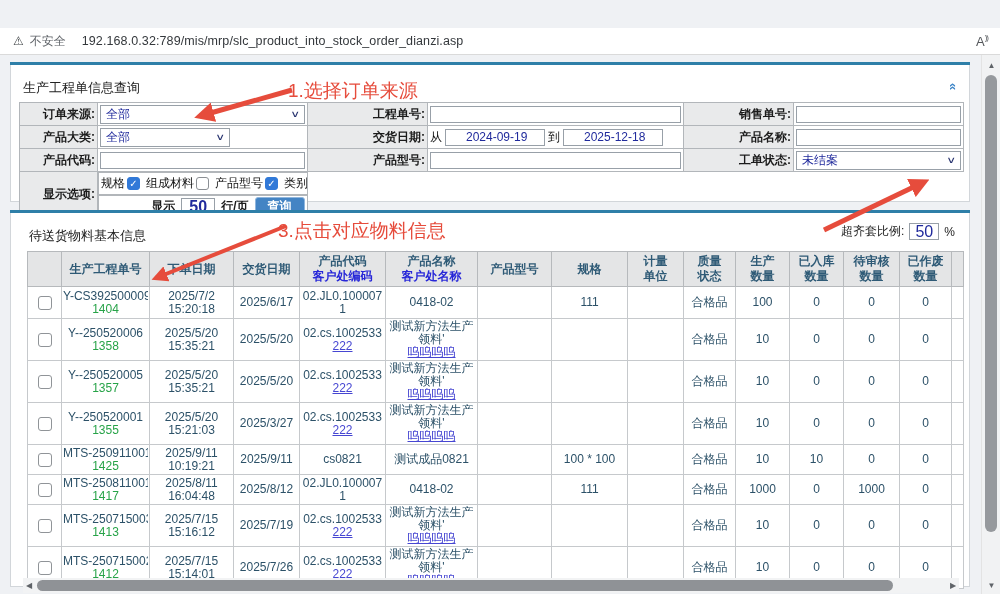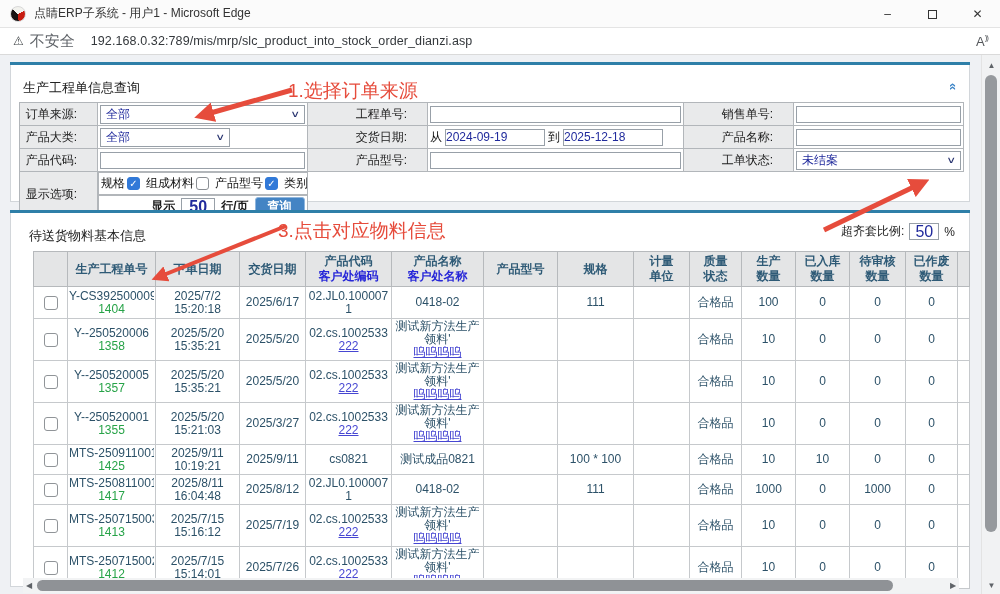--- a/index.html
+++ b/index.html
@@ -15,64 +15,64 @@
              border:1px solid #d8d8d8; }
   .win-title { font-size:12px; color:#333; }
   .win-controls { position:absolute; right:0; top:0; height:28px; display:flex; }
   .wc { width:45px; height:28px; display:flex; align-items:center; justify-content:center; color:#333; font-size:12px; }
   .wc .sq { width:9px; height:9px; border:1px solid #333; display:block; }
 
   
   .addressbar { position:absolute; top:28px; left:0; width:1000px; height:27px; background:#fff;
                 border-bottom:1px solid #dadada; display:flex; align-items:center; }
   .warn-ic { font-size:12px; color:#3c4043; margin-left:13px; }
-  .sec-label { font-size:15px; color:#5f6368; margin-left:6px; }
+  .sec-label { font-size:12px; color:#5f6368; margin-left:6px; }
   .url { font-size:12.5px; color:#34383c; margin-left:16px; letter-spacing:.1px; }
   .read-aloud { position:absolute; right:12px; top:5px; font-size:13px; color:#54575b; }
   .read-aloud small { font-size:8px; vertical-align:6px; letter-spacing:-1px; }
 
   
   .content { position:absolute; top:55px; left:0; width:820px; height:539px; background:#eff1f4; }
   .card { position:absolute; left:10px; width:960px; background:#fff; border:1px solid #d2d6da; }
   .card::before { content:""; position:absolute; top:-1px; left:-1px; right:-1px; height:3px; background:#2e7fa8; }
   .card1 { top:7px; height:140px; }
   .card2 { top:155px; height:377px; }
   .sec-title { position:absolute; font-size:13px; color:#222; }
   .collapse-ic { position:absolute; right:12px; top:16px; color:#3e86c8; font-size:13px; font-weight:bold;
                  transform:rotate(90deg); display:inline-block; }
 
   
   table.qform { position:absolute; left:8px; top:39px; width:944px; border-collapse:collapse; table-layout:fixed; }
   table.qform td { border:1px solid #b2b6ba; height:23px; font-size:12px; }
-  td.lbl { background:#e9eaeb; text-align:right; padding-right:20px; font-weight:normal; color:#1b1b1b; }
+  td.lbl { background:#e9eaeb; text-align:right; padding-right:2px; font-weight:bold; color:#1b1b1b; }
   td.fld { background:#fff; padding:1px 2px; }
   .inp { border:1px solid #98a0a8; height:17px; background:#fff; width:100%; }
   .sel { border:1px solid #98a0a8; height:19px; background:#fff; display:flex; align-items:center;
          justify-content:space-between; padding:0 5px; color:#202a9c; }
   .sel .chev { color:#27336f; font-size:9px; transform:scaleX(1.5); }
   .sel.narrow { width:130px; }
   .datebox { display:flex; align-items:center; gap:3px; color:#111; }
   .dinp { border:1px solid #98a0a8; height:17px; width:100px; color:#202a9c; display:flex;
-          align-items:center; padding-left:0; font-size:12px; background:#fff; }
+          align-items:center; padding-left:20px; font-size:12px; background:#fff; }
   .optcell { display:flex; align-items:center; gap:6px; padding:0 4px; color:#111; overflow:hidden; }
   .opt { display:inline-flex; align-items:center; gap:2px; white-space:nowrap; }
   .cb { width:13px; height:13px; border:1px solid #8b8f94; border-radius:3px; background:#fff;
         display:inline-flex; align-items:center; justify-content:center; font-size:10px; color:#fff; flex:0 0 13px; }
   .cb.on { background:#3179d8; border-color:#3179d8; }
   .pagercell { display:flex; align-items:center; justify-content:flex-end; gap:6px; padding:0 8px; font-weight:bold; color:#1b1b1b; }
   .numinp { width:34px; height:17px; border:1px solid #98a0a8; color:#202a9c; display:flex;
             align-items:center; justify-content:center; font-size:16px; background:#fff; }
   .btn { width:50px; height:19px; background:#4484c4; border:1px solid #8fb6de; border-radius:3px;
          color:#fff; font-size:12px; display:flex; align-items:center; justify-content:center; }
 
   
   .ratio { position:absolute; right:14px; top:12px; display:flex; align-items:center; gap:5px;
            font-size:12px; color:#222; }
   .ratio .numinp { width:30px; }
-  table.mat { position:absolute; left:22px; top:40px; width:936px; border-collapse:collapse; table-layout:fixed; }
+  table.mat { position:absolute; left:16px; top:40px; width:936px; border-collapse:collapse; table-layout:fixed; }
   table.mat th { background:#e4e5e6; border:1px solid #b6b9bc; color:#2e5a76; font-size:12px;
                  font-weight:bold; padding:2px 0; height:34px; }
   .h-t { line-height:15px; }
   .h-s.link { line-height:15px; color:#2727d8; }
   table.mat td { border:1px solid #c6c9cc; font-size:12px; color:#2c5168; text-align:center;
                  vertical-align:middle; line-height:13px; background:#fff; padding:1px; word-break:break-word; }
   td.c-date, td.c-date2 { word-break:break-all; }
   td.c-no { font-size:11.5px; }
   td.c-no .no-main { white-space:nowrap; overflow:hidden; }
   td.c-name { font-size:11px; }
@@ -98,31 +98,20 @@
   .ann1 { left:288px; top:78px; }
   .ann2 { left:720px; top:196px; }
   .ann3 { left:278px; top:218px; }
   svg.arrows { position:absolute; top:0; left:0; }
 </style>
 </head>
 <body>
 
 <div class="screen">
 
-  <div class="titlebar">
-    <span class="favicon"></span>
-    <span class="win-title">点睛ERP子系统 - 用户1 - Microsoft Edge</span>
-    <div class="win-controls">
-      <span class="wc">–</span>
-      <span class="wc">
-          <span class="sq"></span>
-        </span>
-      <span class="wc">✕</span>
-    </div>
-  </div>
 
   <div class="addressbar">
     <span class="warn-ic">⚠</span>
     <span class="sec-label">不安全</span>
     <span class="url">192.168.0.32:789/mis/mrp/slc_product_into_stock_order_dianzi.asp</span>
     <span class="read-aloud"><span>A</span><small>))</small></span>
   </div>
 
   <div class="content">
 

